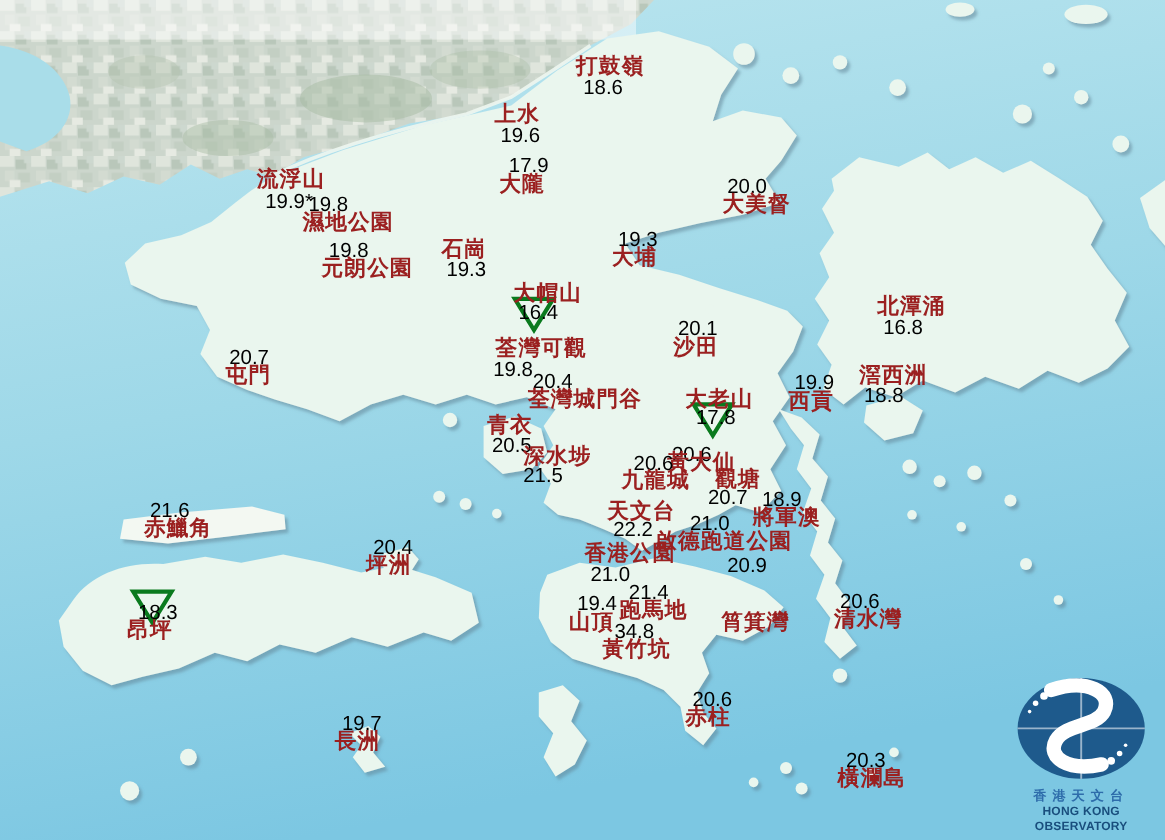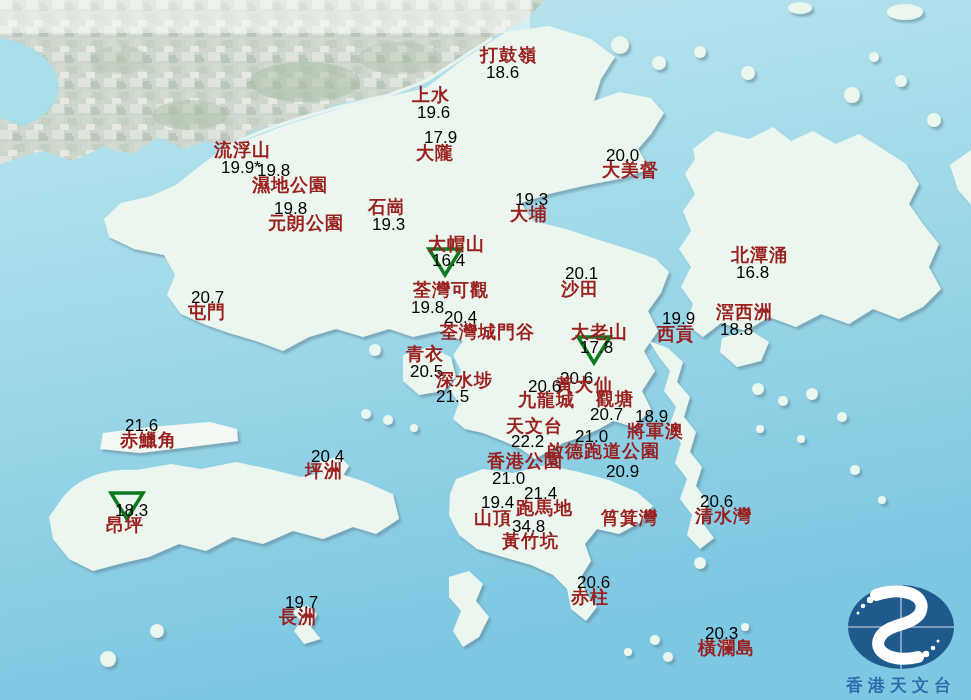--- a/index.html
+++ b/index.html
@@ -7,21 +7,21 @@
           font-family:"Liberation Sans","DejaVu Sans",sans-serif;}
   #basemap{position:absolute;left:0;top:0;}
   .map-title{position:absolute;left:8px;top:6px;font-family:"Liberation Serif","DejaVu Serif",serif;
              font-size:20px;color:#0d0d0d;letter-spacing:1px;white-space:nowrap;z-index:30;}
   #stations{position:absolute;left:0;top:0;width:100%;height:100%;z-index:20;}
   .sname{position:absolute;font-family:"Liberation Serif","DejaVu Serif",serif;font-size:18px;font-weight:600;
          letter-spacing:1px;color:var(--name-color,#9b2020);white-space:nowrap;line-height:1;}
   .sval{position:absolute;font-size:17px;color:var(--value-color,#000);white-space:nowrap;line-height:1;}
   .tri{position:absolute;width:40px;height:34px;}
   .logo{position:absolute;right:5px;bottom:4px;width:130px;text-align:center;z-index:25;}
-  .logo-cn{font-family:"Liberation Serif","DejaVu Serif",serif;font-size:17px;font-weight:bold;
+  .logo-cn{font-family:"Liberation Serif","DejaVu Serif",serif;font-size:11px;font-weight:bold;
            color:var(--logo-cn,#2e6dab);letter-spacing:5px;line-height:1.1;margin-top:-2px;}
   .logo-en{font-size:10px;font-weight:bold;color:var(--logo-en,#194e7d);letter-spacing:0.2px;line-height:1.3;}
 </style>
 </head>
 <body>
 
 <div id="screen">
 
   <svg id="basemap" width="971" height="700" viewBox="0 0 971 700">
     <defs>
@@ -242,15 +242,16 @@
       <line x1="61" y1="2" x2="61" y2="86" stroke="#ffffff" stroke-width="1.6" opacity="0.55"></line>
       <path d="M36,12 C66,2 88,14 80,30 C73,43 48,40 40,54 C32,68 50,80 78,74" fill="none" stroke="#ffffff" stroke-width="12" stroke-linecap="round"></path>
       <circle cx="30" cy="17" r="3.2" fill="#ffffff"></circle>
         <circle cx="23" cy="23" r="2.3" fill="#ffffff"></circle>
       <circle cx="18" cy="30" r="1.5" fill="#ffffff"></circle>
       <circle cx="86" cy="71" r="3.2" fill="#ffffff"></circle>
         <circle cx="93" cy="65" r="2.3" fill="#ffffff"></circle>
       <circle cx="98" cy="58" r="1.5" fill="#ffffff"></circle>
     </svg>
     <div class="logo-cn">香港天文台</div>
+    <div class="logo-en">HONG KONG OBSERVATORY</div>
   </div>
 
 </div>
 
 </body></html>

